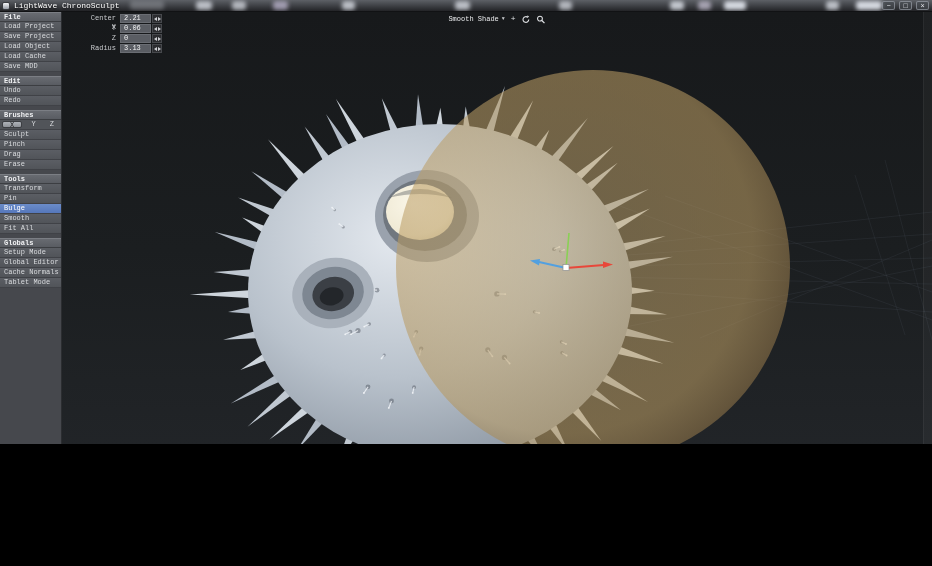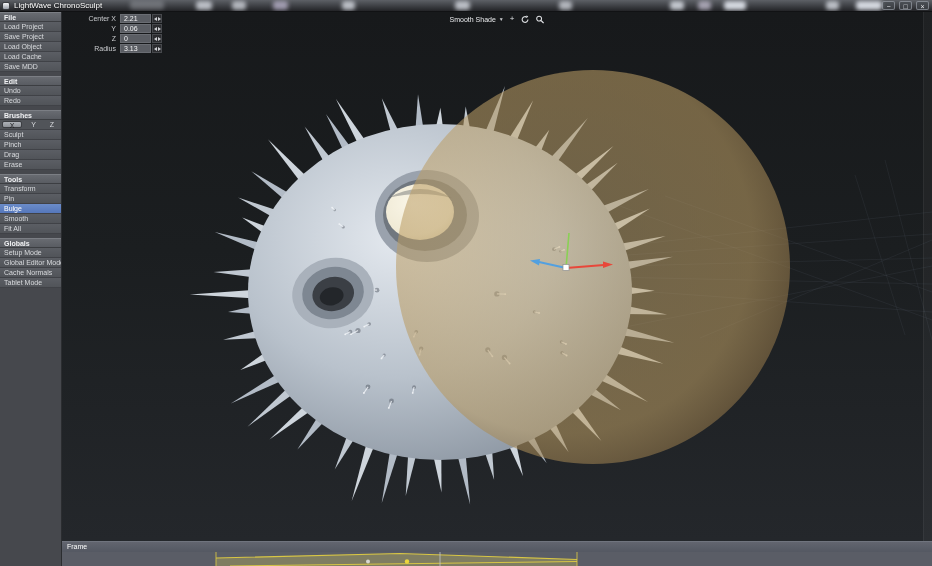--- a/index.html
+++ b/index.html
@@ -1,19 +1,19 @@
 <!DOCTYPE html>
 <html><head>
 <meta charset="utf-8">
 <style>
   * { margin:0; padding:0; box-sizing:border-box; }
   html,body { background:#000; }
   .window {
-    position:relative; width:932px; height:566px; overflow:hidden;
-    font-family:Liberation Sans, sans-serif; background:#737373;
+    position:relative; width:932px; height:444px; overflow:hidden;
+    font-family:Liberation Mono, monospace; background:#737373;
     -webkit-font-smoothing:antialiased;
   }
   
   .titlebar{
     position:absolute; left:0; top:0; right:0; height:12px;
     background:linear-gradient(#5d6066,#34363a 70%,#232427);
     border-bottom:1px solid #111214; overflow:hidden; z-index:30;
   }
   .blob{ position:absolute; top:1px; height:9px; background:#eef2fa;
     border-radius:3px; filter:blur(2px); }

